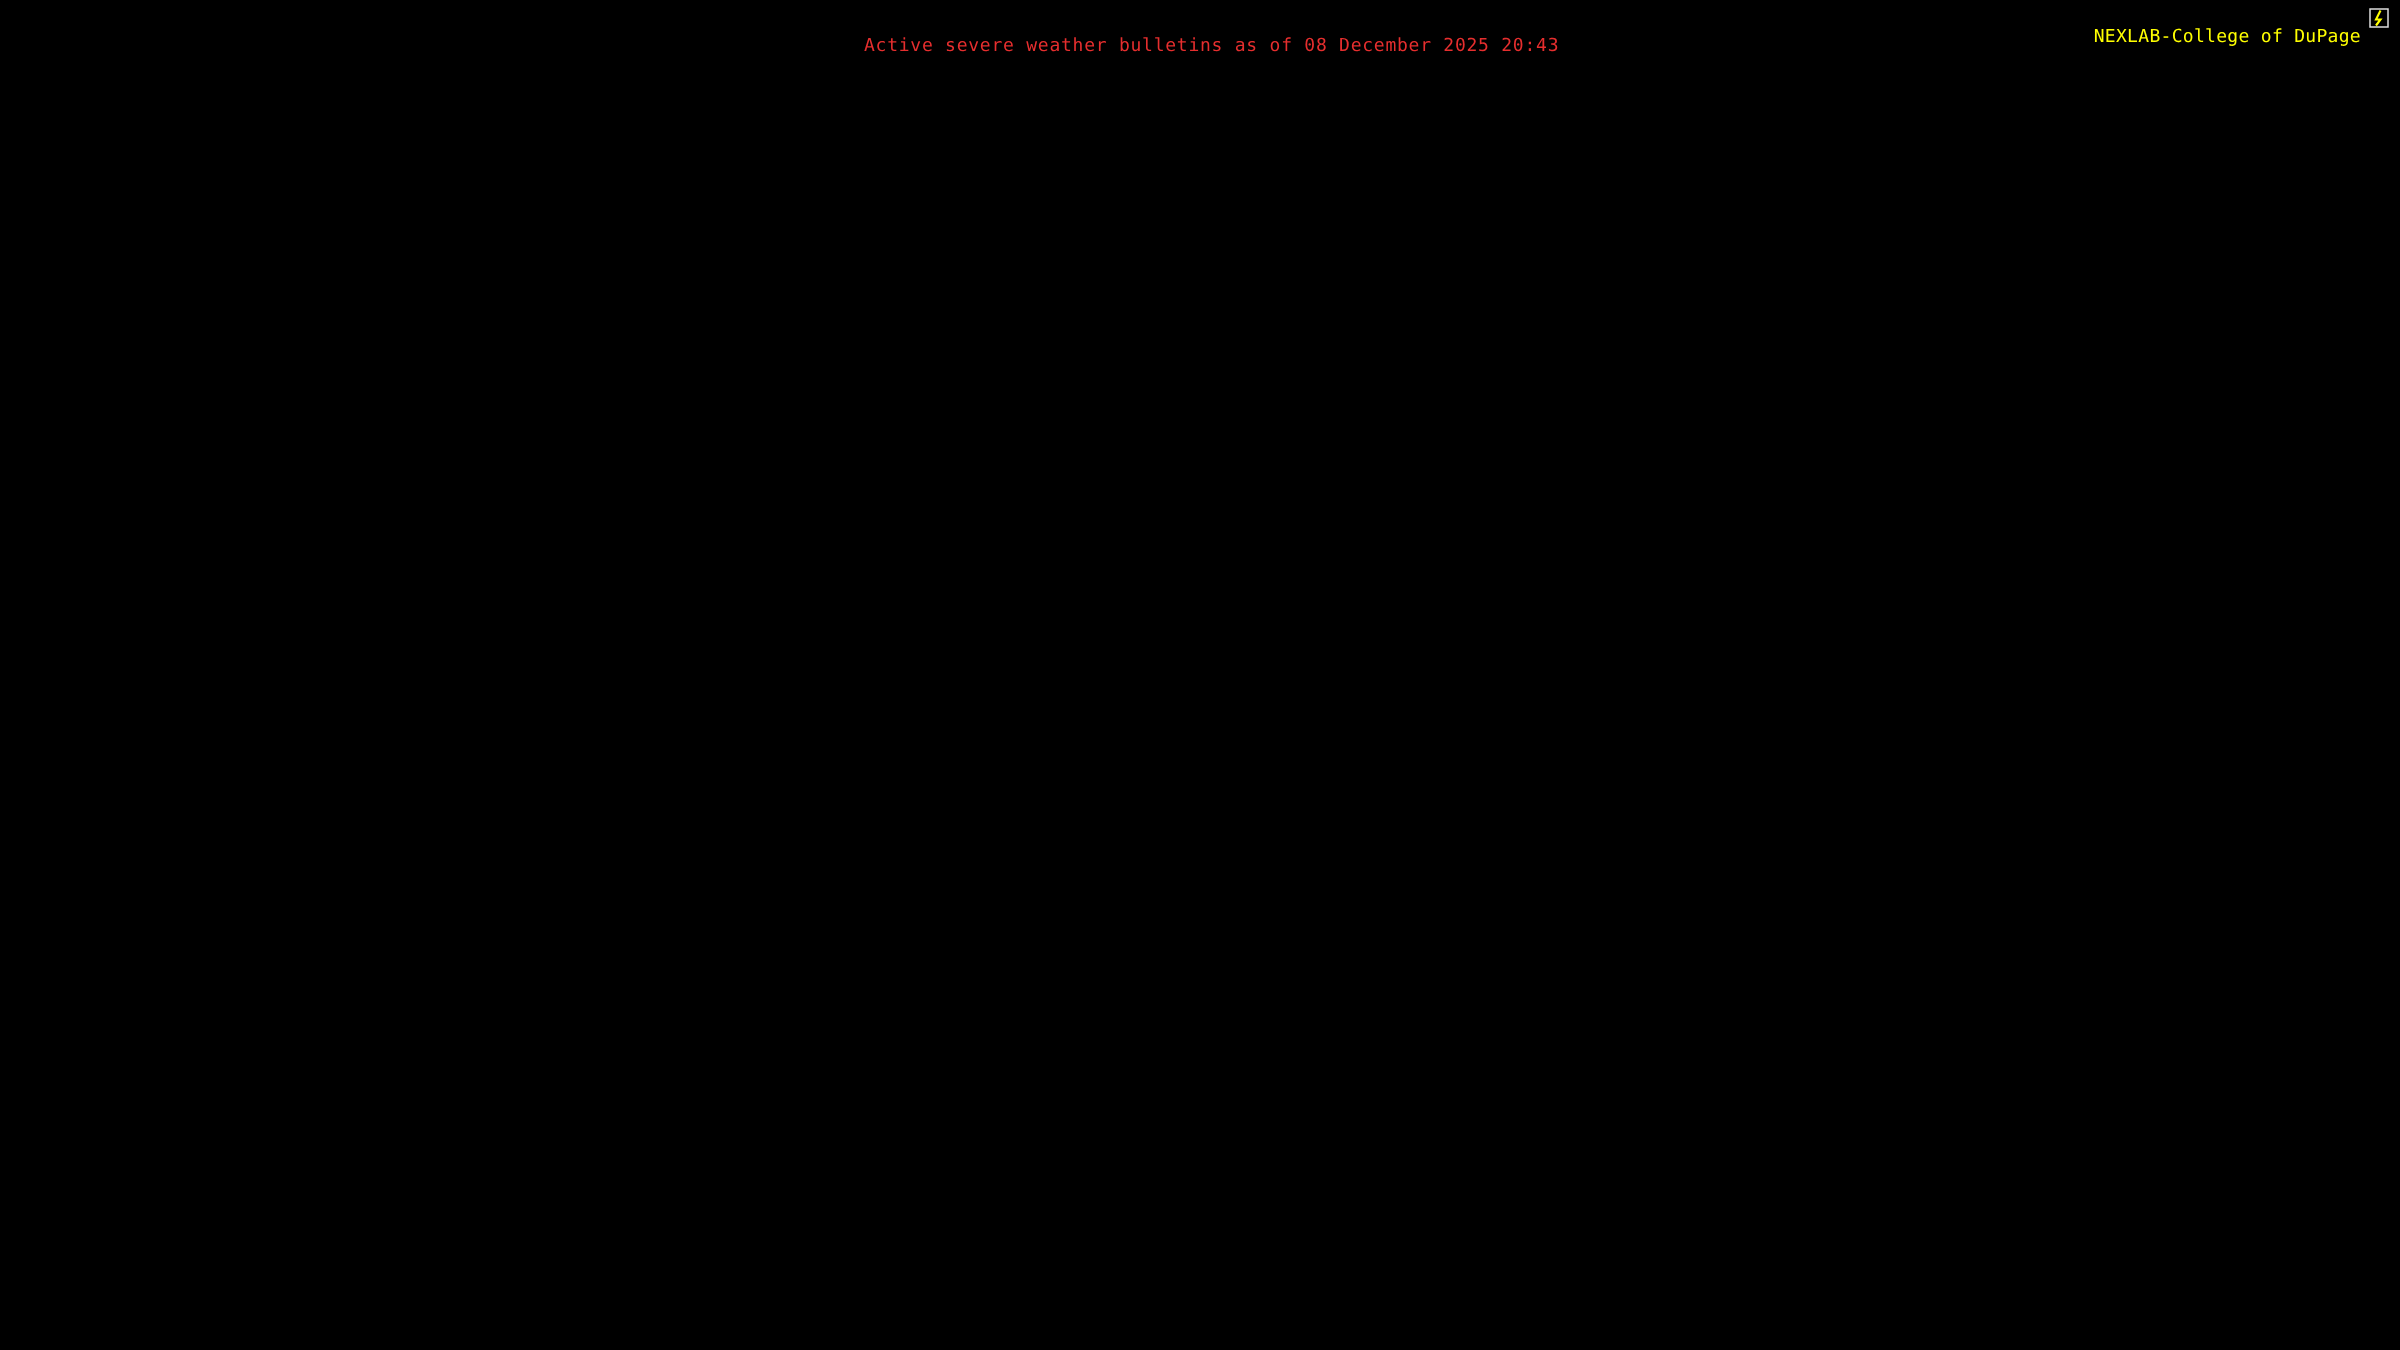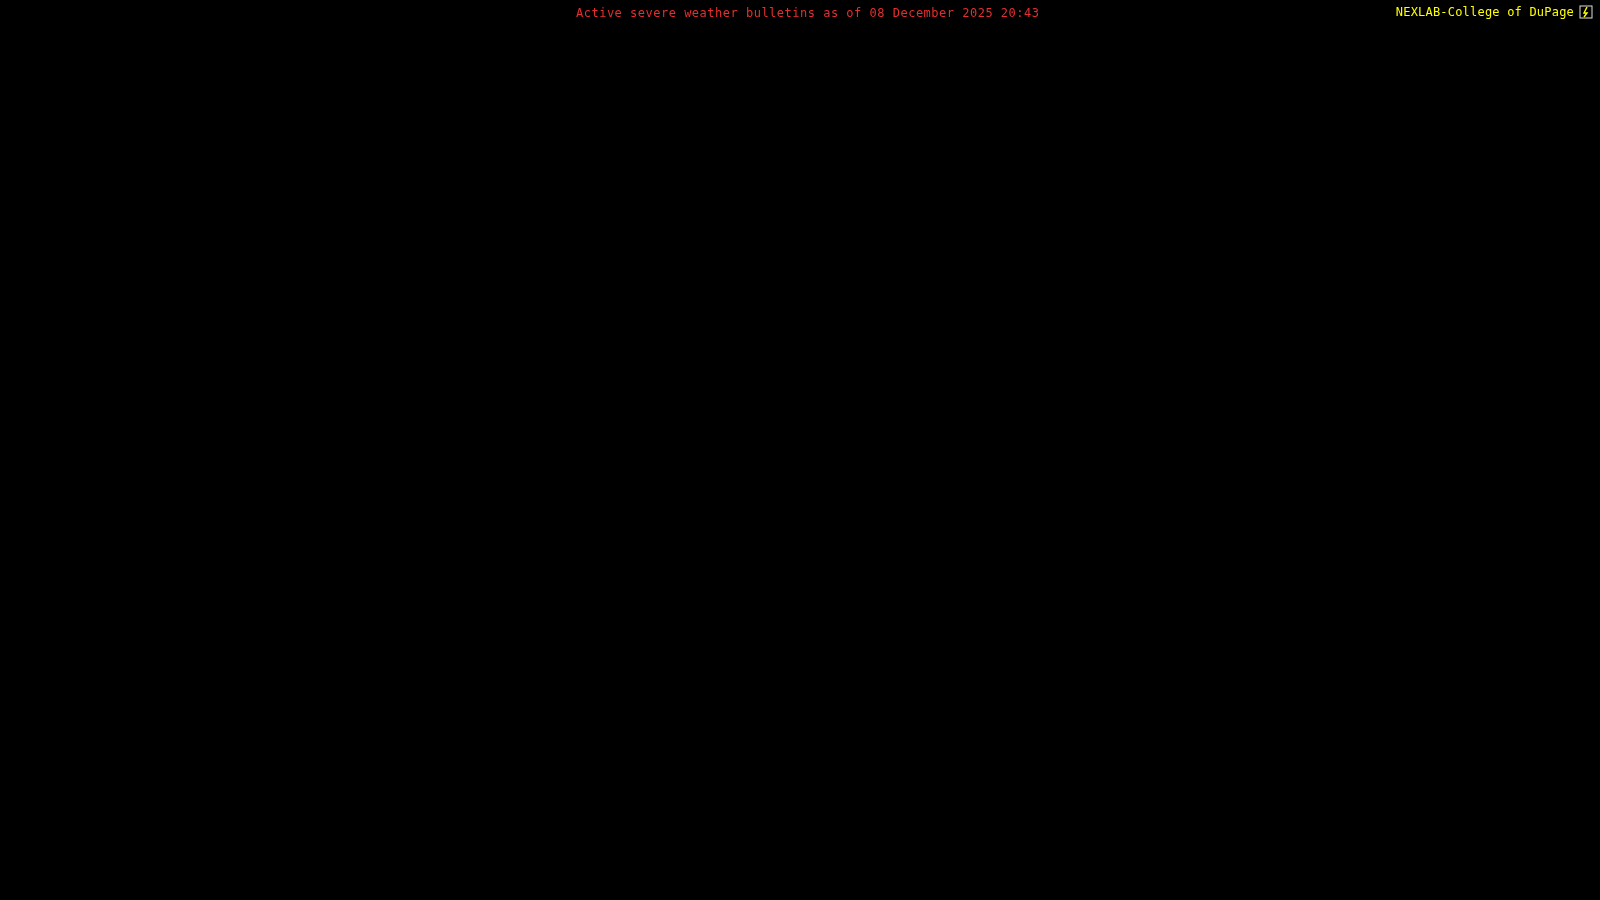--- a/index.html
+++ b/index.html
@@ -11,29 +11,29 @@
     position: relative;
     width: 1600px;
     height: 900px;
     background: #000000;
     overflow: hidden;
     font-family: "DejaVu Sans Mono", monospace;
   }
   
   .map-title {
     position: absolute;
-    top: 6px;
+    top: 23px;
     left: 576px;
     font-size: 12px;
     letter-spacing: 0.5px;
     white-space: nowrap;
   }
   .brand {
     position: absolute;
-    top: 5px;
+    top: 17px;
     right: 26px;
     font-size: 12px;
     letter-spacing: 0.2px;
     white-space: nowrap;
   }
   .brand-logo {
     position: absolute;
     top: 4px;
     right: 7px;
     width: 14px;

